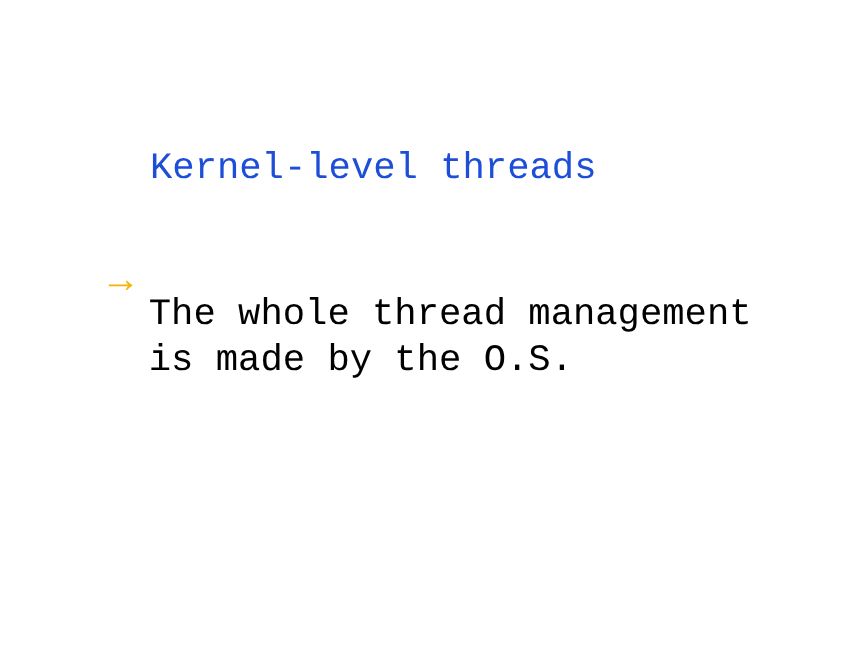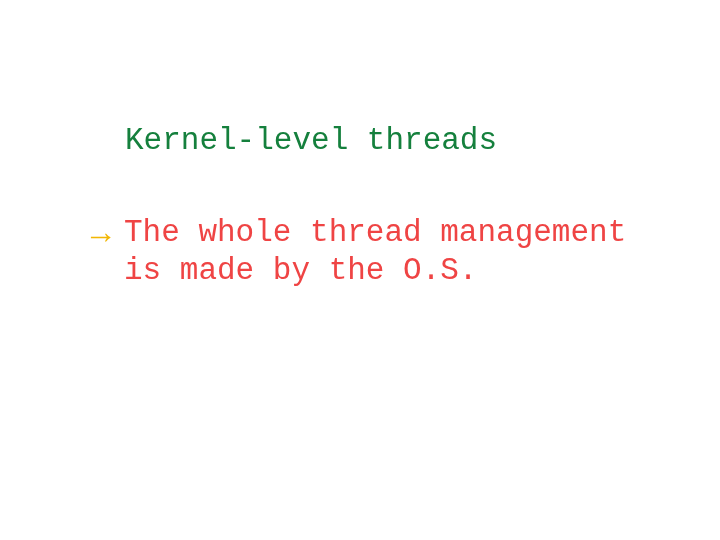--- a/index.html
+++ b/index.html
@@ -17,21 +17,21 @@
     font-family: "Courier New", Courier, monospace;
     font-size: 31px;
     line-height: 1.22;
     letter-spacing: 0px;
   }
   .title-block {
     position: absolute;
     left: 125px;
     top: 122px;
     width: 540px;
-    color: #15803d;
+    color: #1d4ed8;
     font-weight: normal;
   }
   .body-block {
     position: absolute;
     left: 84px;
     top: 214px;
     width: 560px;
   }
   .bullet-row {
     display: flex;
@@ -42,22 +42,23 @@
     width: 40px;
     color: #F2B705;
     font-weight: bold;
     font-size: 33px;
     line-height: 1.1;
     font-family: Arial, sans-serif;
     text-align: left;
   }
   .bullet-text {
     flex: 1 1 auto;
-    color: #ef4444;
+    color: #000000;
     font-weight: normal;
+    margin-top: 30px;
   }
 </style>
 </head>
 <body>
 
 <div class="slide">
 
   <div class="title-block">
     <div>Kernel-level threads</div>
   </div>

